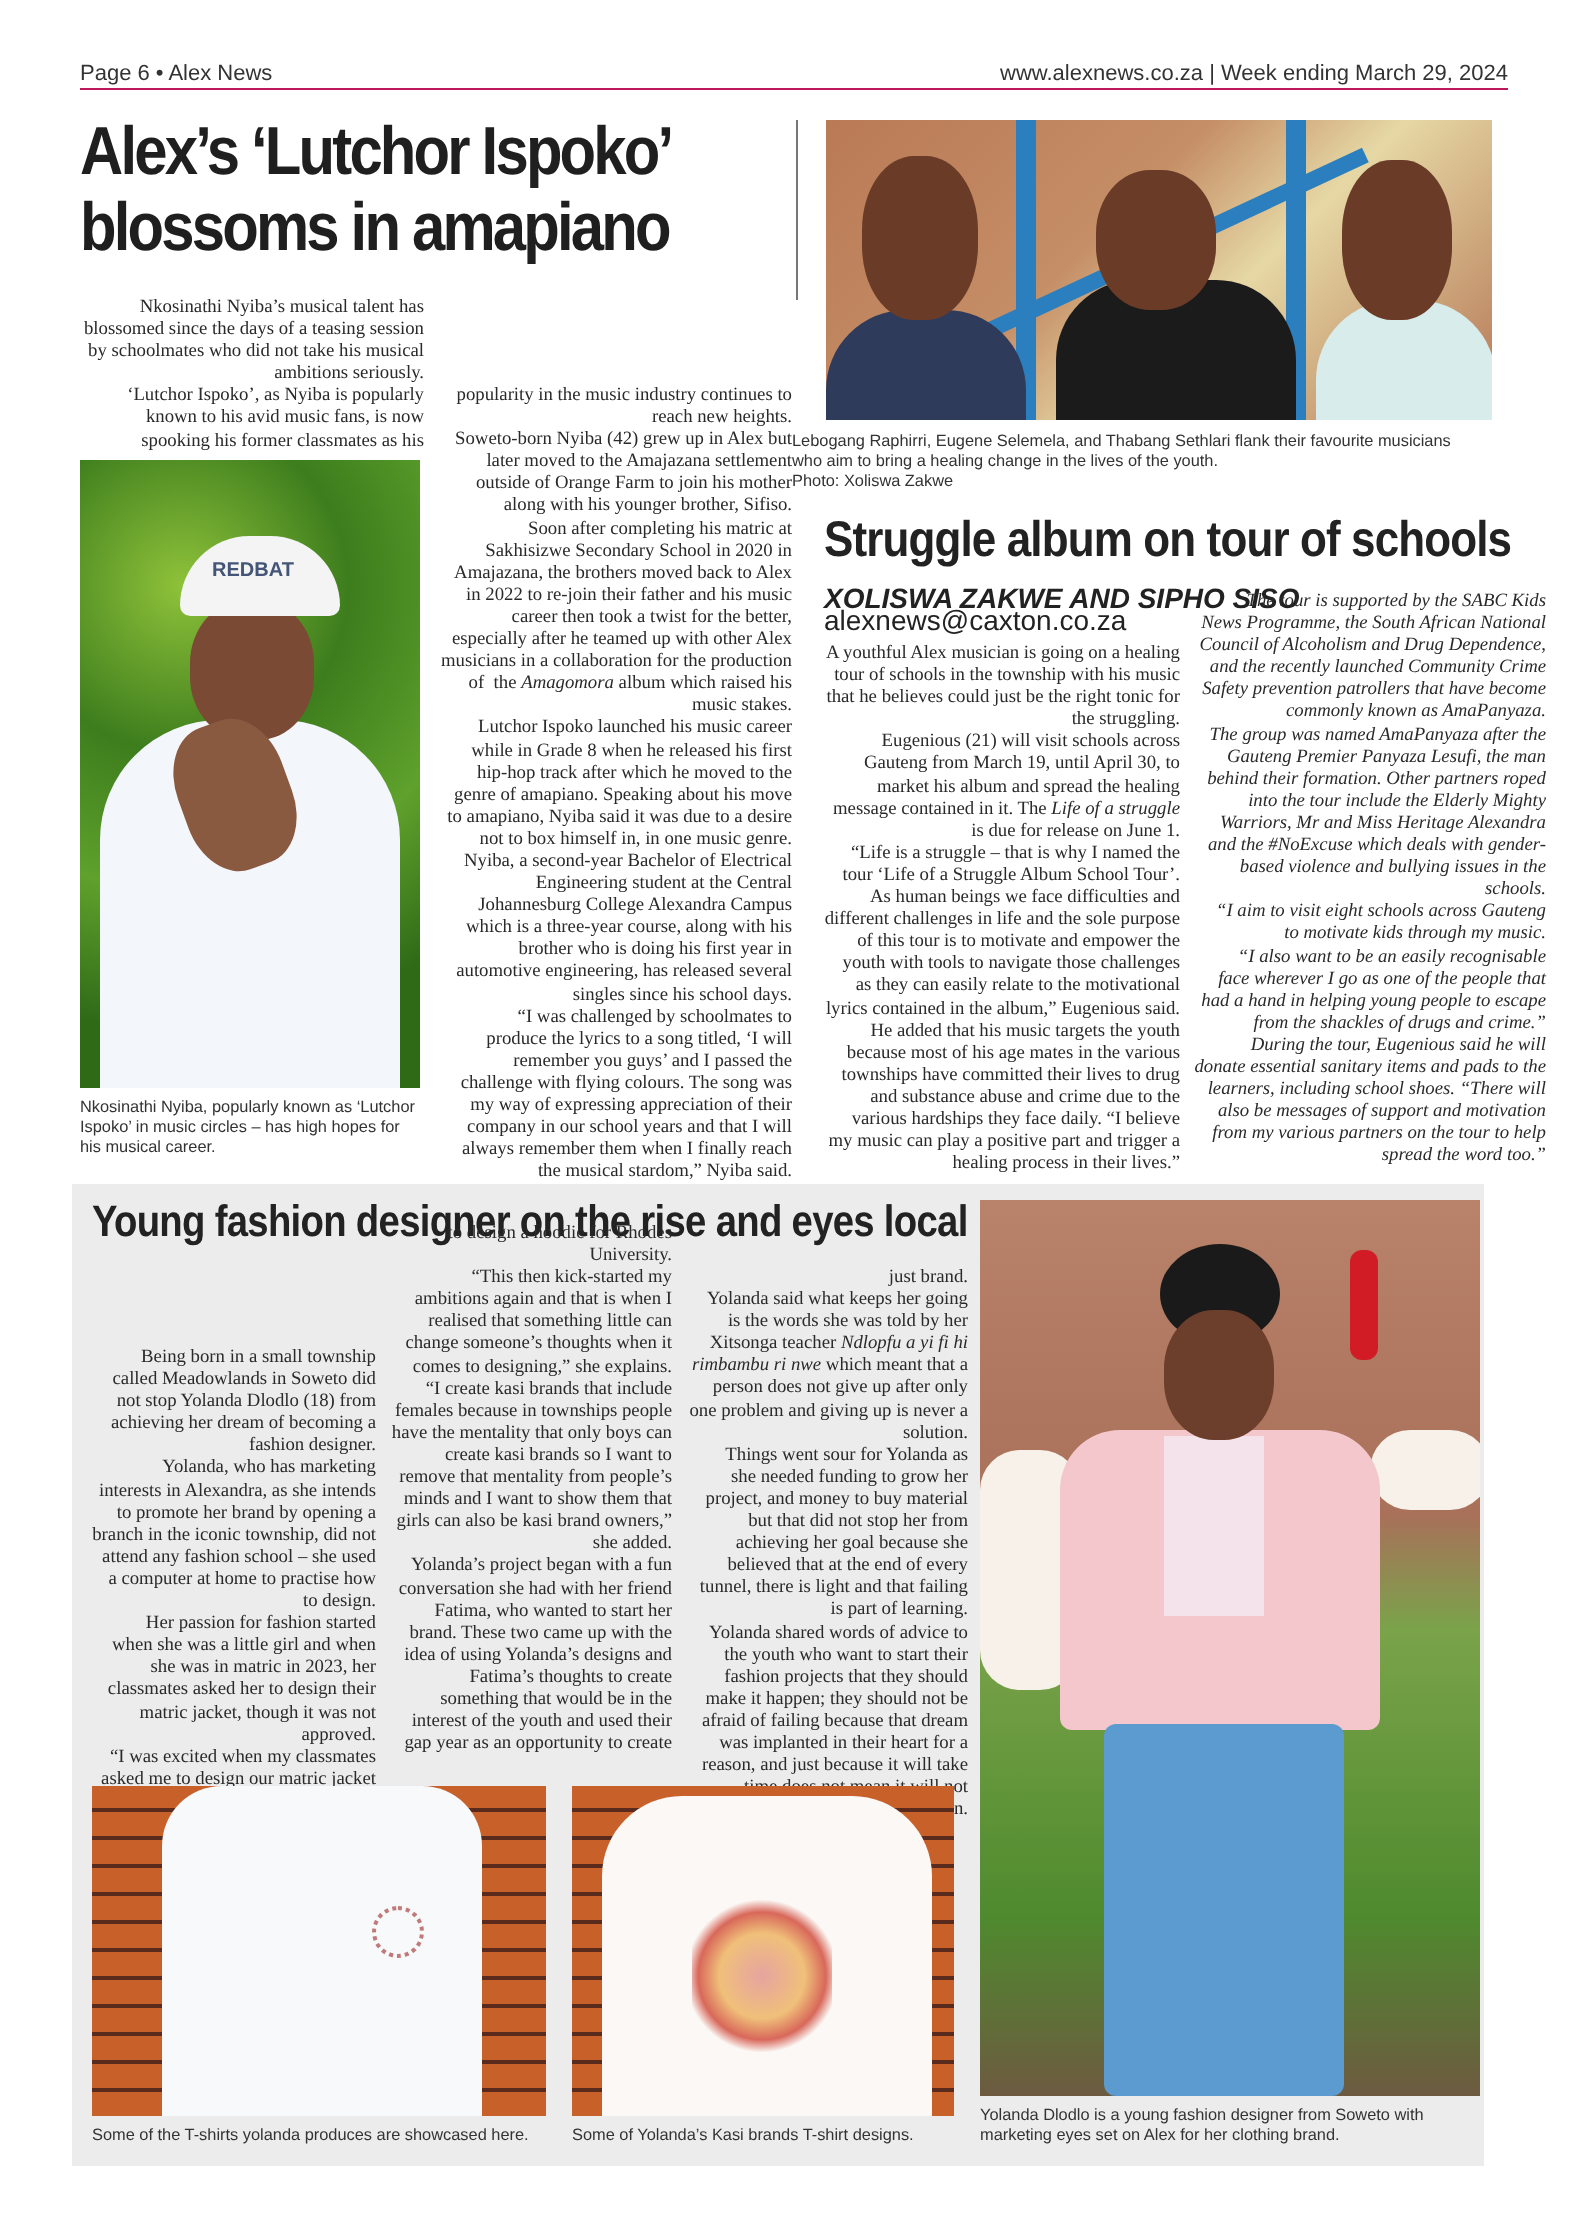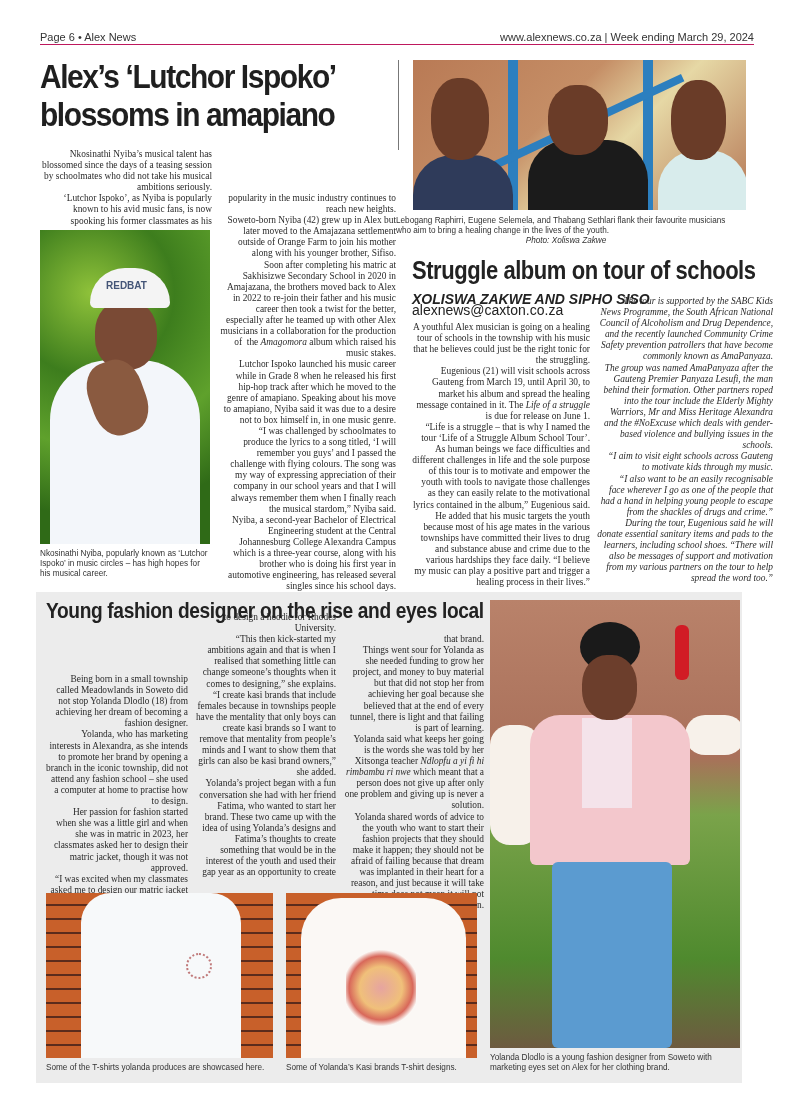--- a/index.html
+++ b/index.html
@@ -14,21 +14,21 @@
 
   .col-rule { position: absolute; left: 398px; top: 60px; width: 1px; height: 90px; background: #777; }
 
   .body-text { position: absolute; font-family: "Liberation Serif", serif; font-size: 9.4px; line-height: 11.1px; color: #2a2a2a; text-align: right; }
   .body-text p { text-indent: 7px; }
   .body-text p.first { text-indent: 0; }
   .body-text em { font-style: italic; }
 
   .photo { position: absolute; overflow: hidden; }
   .caption { position: absolute; font-family: "Liberation Sans", sans-serif; font-size: 8.2px; line-height: 10.2px; color: #333; }
-  .caption .credit { font-style: italic; display: block; text-align: center; }
+  .caption .credit { display: block; }
 
   .headline-2 { position: absolute; left: 412px; top: 255px; font-family: "Liberation Sans", sans-serif; font-size: 25px; line-height: 30px; color: #222; letter-spacing: -0.5px; transform: scaleX(0.88); transform-origin: left top; white-space: nowrap; }
   .byline { position: absolute; left: 412px; top: 294px; font-family: "Liberation Sans", sans-serif; font-size: 14px; line-height: 11px; }
   .byline .names { font-weight: bold; font-style: italic; display: block; }
 
   .fashion-box { position: absolute; left: 36px; top: 592px; width: 706px; height: 491px; background: #ececec; }
   .headline-3 { position: absolute; left: 46px; top: 596px; font-family: "Liberation Sans", sans-serif; font-size: 22px; line-height: 30px; color: #222; letter-spacing: -0.4px; transform: scaleX(0.87); transform-origin: left top; white-space: nowrap; }
 
   
   .photo-lutchor { left: 40px; top: 230px; width: 170px; height: 314px; background: radial-gradient(circle at 30% 20%, #8fc23a 0, #3d7d1d 30%, #5fa12c 55%, #2f6a17 80%); }
@@ -83,22 +83,22 @@
   <span class="cap-text">REDBAT</span>
   <div class="hand"></div>
 </div>
 <div class="caption" style="left:40px; top:549px; width:172px;">Nkosinathi Nyiba, popularly known as ‘Lutchor Ispoko’ in music circles – has high hopes for his musical career.</div>
 
 <div class="body-text" style="left:220px; top:149px; width:176px;margin-top:44px;">
   <p class="first">popularity in the music industry continues to reach new heights.</p>
   <p>Soweto-born Nyiba (42) grew up in Alex but later moved to the Amajazana settlement outside of Orange Farm to join his mother along with his younger brother, Sifiso.</p>
   <p>Soon after completing his matric at Sakhisizwe Secondary School in 2020 in Amajazana, the brothers moved back to Alex in 2022 to re-join their father and his music career then took a twist for the better, especially after he teamed up with other Alex musicians in a collaboration for the production of&nbsp; the <em>Amagomora</em> album which raised his music stakes.</p>
   <p>Lutchor Ispoko launched his music career while in Grade 8 when he released his first hip-hop track after which he moved to the genre of amapiano. Speaking about his move to amapiano, Nyiba said it was due to a desire not to box himself in, in one music genre.</p>
+  <p>Nyiba, a second-year Bachelor of Electrical Engineering student at the Central Johannesburg College Alexandra Campus which is a three-year course, along with his brother who is doing his first year in automotive engineering, has released several singles since his school days.</p>
   <p>“I was challenged by schoolmates to produce the lyrics to a song titled, ‘I will remember you guys’ and I passed the challenge with flying colours. The song was my way of expressing appreciation of their company in our school years and that I will always remember them when I finally reach the musical stardom,” Nyiba said.</p>
-  <p>Nyiba, a second-year Bachelor of Electrical Engineering student at the Central Johannesburg College Alexandra Campus which is a three-year course, along with his brother who is doing his first year in automotive engineering, has released several singles since his school days.</p>
   <p>Lutchor Ispoko dreams of collaborations with other music artists in Africa and the world. “I have so far worked with artists in Alex, Pretoria, and Cape Town and hope to strike a relationship with fellow African musicians and others in other parts of the world.”</p>
 </div>
 
 <div class="col-rule"></div>
 
 <div class="photo photo-trio">
   <div class="beam" style="left:95px; top:0; width:10px; height:150px;"></div>
   <div class="beam" style="left:230px; top:0; width:10px; height:150px;"></div>
   <div class="beam" style="left:60px; top:60px; width:220px; height:8px; transform:rotate(-25deg);"></div>
   <div class="body" style="left:0; width:100px; height:55px; background:#2f3b5a;"></div>
@@ -146,23 +146,23 @@
 </div>
 
 <div class="body-text" style="left:194px; top:599px; width:142px;margin-top:13px;">
   <p class="first">to design a hoodie for Rhodes University.</p>
   <p>“This then kick-started my ambitions again and that is when I realised that something little can change someone’s thoughts when it comes to designing,” she explains.</p>
   <p>“I create kasi brands that include females because in townships people have the mentality that only boys can create kasi brands so I want to remove that mentality from people’s minds and I want to show them that girls can also be kasi brand owners,” she added.</p>
   <p>Yolanda’s project began with a fun conversation she had with her friend Fatima, who wanted to start her brand. These two came up with the idea of using Yolanda’s designs and Fatima’s thoughts to create something that would be in the interest of the youth and used their gap year as an opportunity to create</p>
 </div>
 
 <div class="body-text" style="left:342px; top:634px; width:142px;">
-  <p class="first">that brand.</p>
+  <p class="first">just brand.</p>
+  <p>Yolanda said what keeps her going is the words she was told by her Xitsonga teacher <em>Ndlopfu a yi fi hi rimbambu ri nwe</em> which meant that a person does not give up after only one problem and giving up is never a solution.</p>
   <p>Things went sour for Yolanda as she needed funding to grow her project, and money to buy material but that did not stop her from achieving her goal because she believed that at the end of every tunnel, there is light and that failing is part of learning.</p>
-  <p>Yolanda said what keeps her going is the words she was told by her Xitsonga teacher <em>Ndlopfu a yi fi hi rimbambu ri nwe</em> which meant that a person does not give up after only one problem and giving up is never a solution.</p>
   <p>Yolanda shared words of advice to the youth who want to start their fashion projects that they should make it happen; they should not be afraid of failing because that dream was implanted in their heart for a reason, and just because it will take time does not mean it will not happen.</p>
 </div>
 
 <div class="photo photo-tshirt1">
   <div class="tee"></div>
   <div class="logo"></div>
 </div>
 <div class="caption" style="left:46px; top:1063px; width:235px;">Some of the T-shirts yolanda produces are showcased here.</div>
 
 <div class="photo photo-tshirt2">

